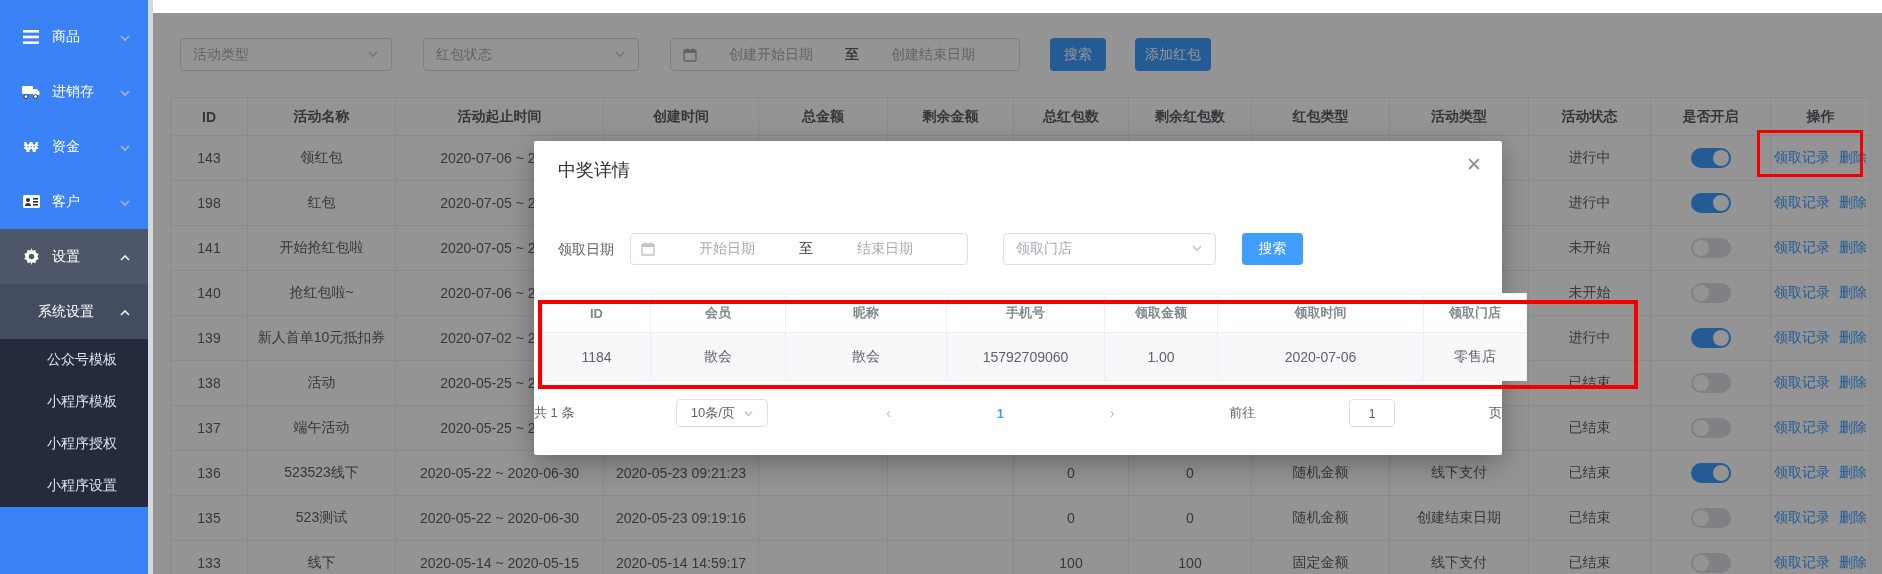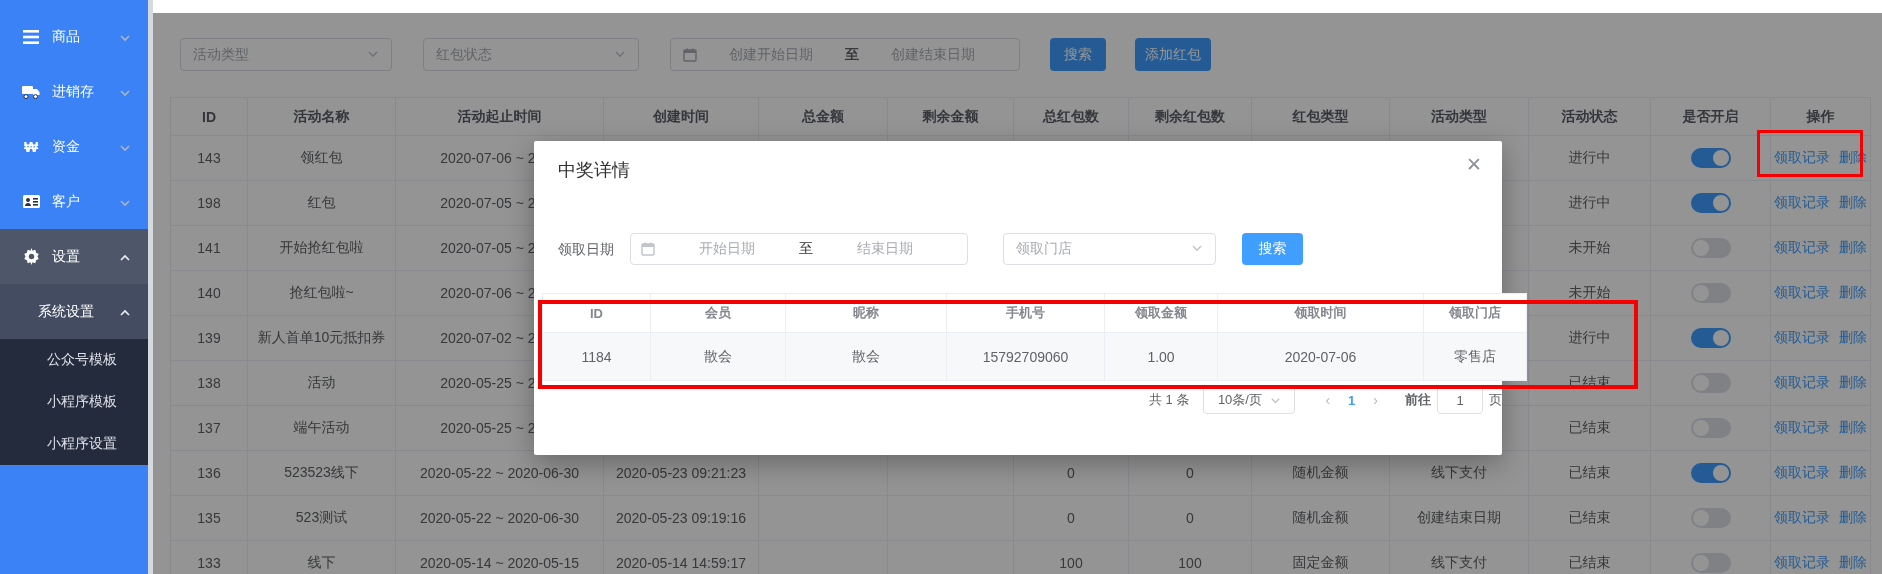--- a/index.html
+++ b/index.html
@@ -83,29 +83,29 @@
     padding:0 12px; font-size:14px; color:#a8abb2; background:#fff; cursor:pointer; }
   .m-store .chev-d { margin-left:auto; }
   .m-btn { position:absolute; left:708px; top:92px; width:61px; height:32px;
     background:#409EFF; color:#fff; border:none; border-radius:4px; font-size:14px; cursor:pointer; }
   .m-tblwrap { position:absolute; left:8px; top:152px; width:984px; }
   table.mtab { border-collapse:collapse; table-layout:fixed; width:984px; }
   table.mtab th { height:39px; border:1px solid #ebeef5; font-size:13px; color:#84878f;
     font-weight:bold; text-align:center; background:#fff; }
   table.mtab td { height:48px; border:1px solid #ebeef5; font-size:14px; color:#606266;
     text-align:center; background:#f7f8fa; }
-  .m-pager { position:absolute; left:0; right:0; top:243px; height:32px; display:flex;
-    align-items:center; justify-content:flex-end; font-size:13px; color:#606266; }
+  .m-pager { position:absolute; left:0; right:0; top:256px; height:32px; display:flex;
+    align-items:center; justify-content:space-between; font-size:13px; color:#606266; }
   .m-pager .total { margin-right:14px; }
   .pp-sel { width:92px; height:28px; border:1px solid #dcdfe6; border-radius:4px;
     display:flex; align-items:center; justify-content:center; gap:8px; color:#606266;
     margin-right:18px; cursor:pointer; background:#fff; }
   .pg-arrow { color:#b4b7bd; font-size:14px; padding:0 12px; cursor:pointer; }
   .pg-num { color:#409EFF; font-weight:bold; padding:0 6px; cursor:pointer; }
-  .goto-label { margin-left:15px; margin-right:6px;font-weight:bold; }
+  .goto-label { margin-left:15px; margin-right:6px; }
   .goto-input { width:46px; height:28px; border:1px solid #dcdfe6; border-radius:4px;
     display:flex; align-items:center; justify-content:center; color:#606266; background:#fff; }
   .goto-suffix { margin-left:6px; }
 
   
   .red1 { position:absolute; left:1757px; top:130px; width:106px; height:47px;
     border:3px solid #f40000; z-index:60; pointer-events:none; }
   .red2 { position:absolute; left:538px; top:300px; width:1100px; height:89px;
     border:4px solid #f40000; z-index:60; pointer-events:none; }
 
@@ -195,20 +195,21 @@
       <span>系统设置</span>
       <span class="chev">
         <svg class="chev-shape" viewBox="0 0 10 10">
             <polyline points="1,7 5,3 9,7" fill="none" stroke="#eceff5" stroke-width="1.6"></polyline>
           </svg>
       </span>
     </div>
     <div class="nav-sub-list">
       <div class="nav-sub-item">公众号模板</div>
       <div class="nav-sub-item">小程序模板</div>
+      <div class="nav-sub-item">小程序授权</div>
       <div class="nav-sub-item">小程序设置</div>
     </div>
   </div>
   <div class="side-strip"></div>
   <div class="topbar"></div>
 
   <div class="content">
 
     <div class="sel f-sel1">
       <span class="ph-text">活动类型</span>

